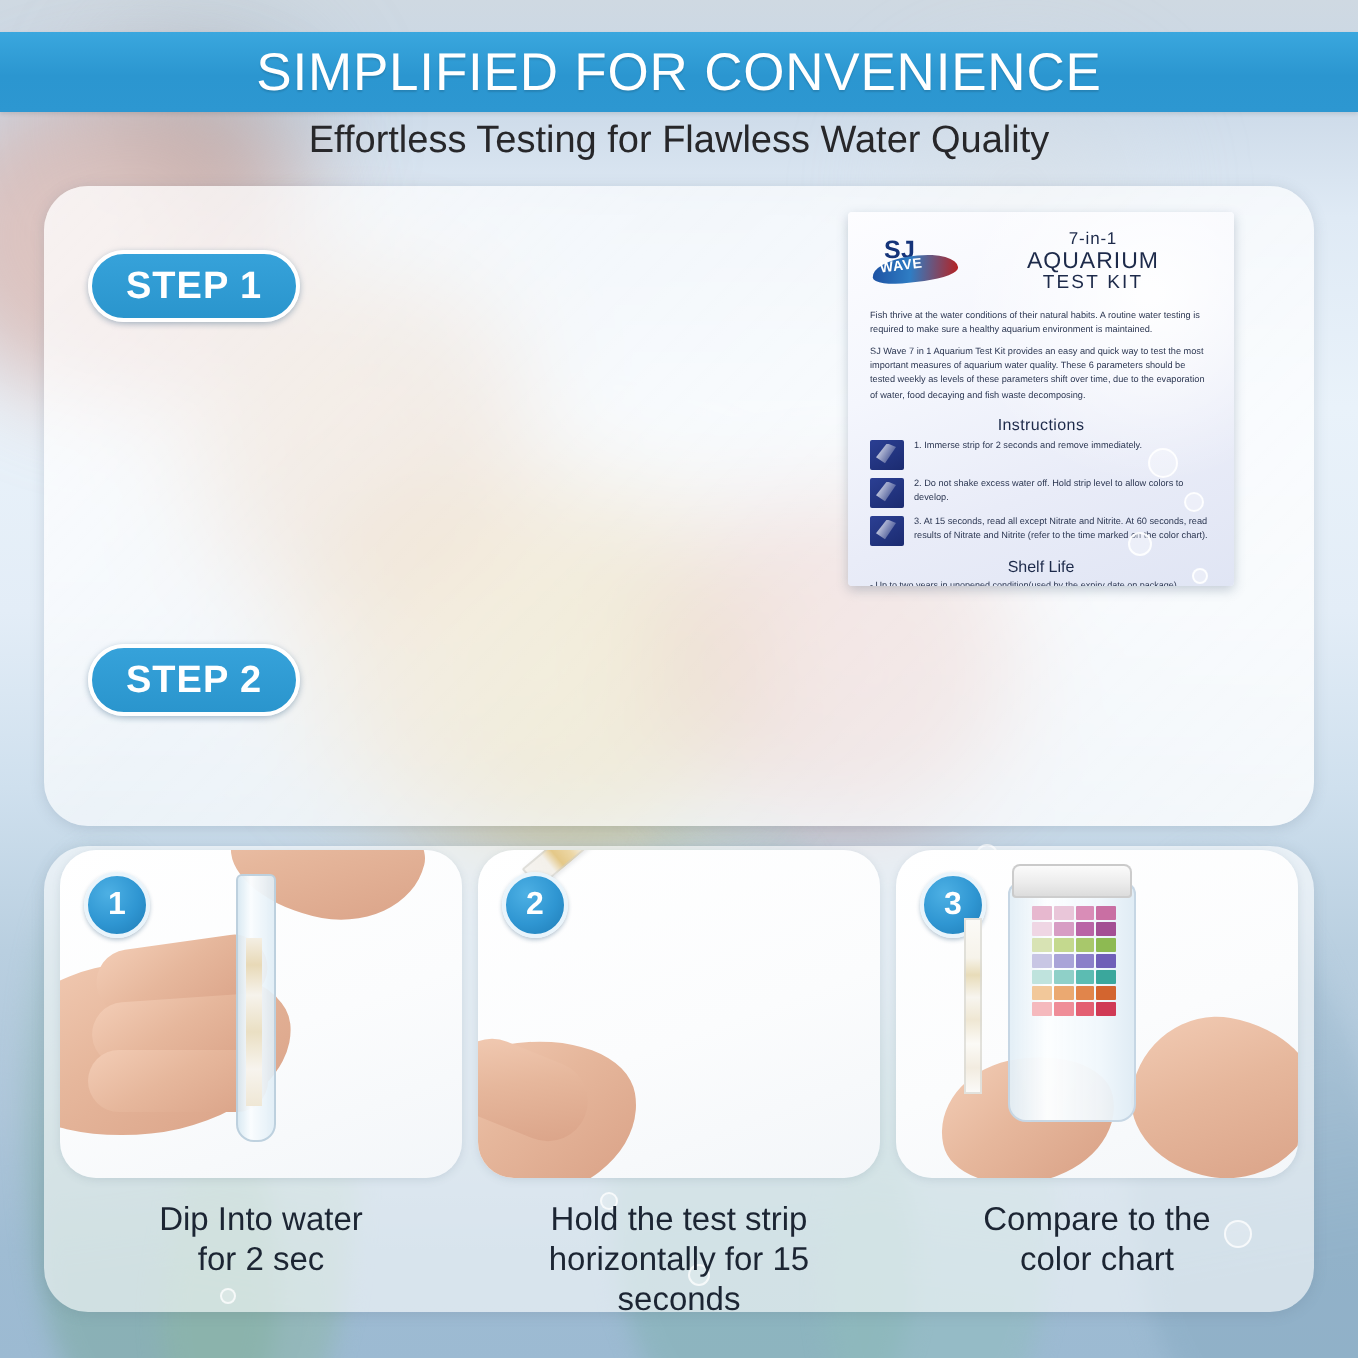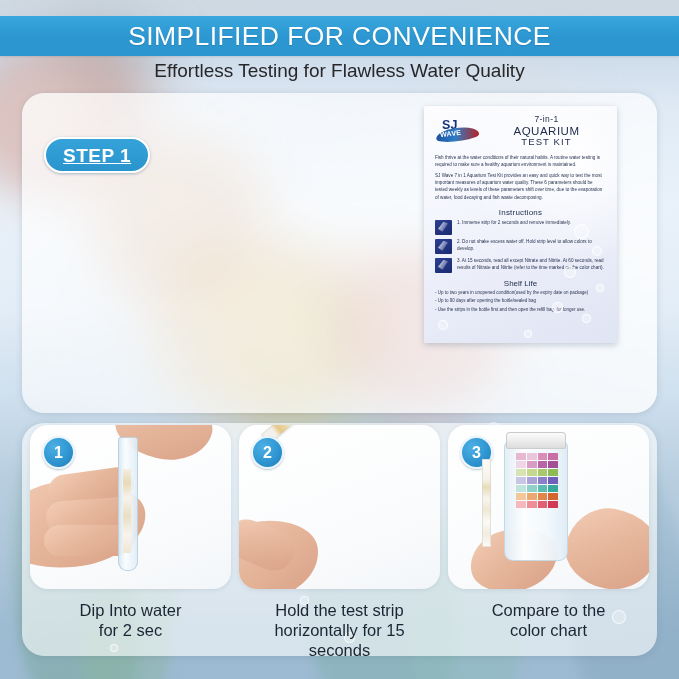--- a/index.html
+++ b/index.html
@@ -148,21 +148,21 @@
     background: linear-gradient(180deg, #36a2da 0%, #2a95cd 100%);
     border: 2.5px solid #ffffff;
     box-shadow: 0 1px 3px rgba(20,70,110,.35);
     color: #ffffff;
     font-size: 19px;
     font-weight: 700;
     letter-spacing: .5px;
     line-height: 1;
     white-space: nowrap;
   }
-  .badge-step1 { left: 44px; top: 137px; text-decoration: underline; }
+  .badge-step1 { left: 44px; top: 125px; }
   .badge-step2 { left: 44px; top: 322px; }
 
   .headline {
     position: absolute;
     color: #111111;
     font-size: 35px;
     font-weight: 700;
     letter-spacing: -.2px;
     line-height: 1.08;
     white-space: pre-line;
@@ -170,21 +170,21 @@
   }
   .headline-1 { left: 44px; top: 190px; }
   .headline-2 { left: 44px; top: 365px; }
 
   
   .kit-card {
     position: absolute;
     left: 424px;
     top: 106px;
     width: 193px;
-    height: 237px;
+    height: 187px;
     background:
       radial-gradient(circle at 78% 22%, rgba(255,255,255,.95) 0%, rgba(255,255,255,0) 45%),
       linear-gradient(160deg, #fdfdff 0%, #f4f6fd 38%, #e9ecf8 68%, #e0e5f4 100%);
     box-shadow: 0 2px 6px rgba(60,85,115,.28);
     border-radius: 2px;
     overflow: hidden;
     padding: 9px 11px 6px 11px;
     box-sizing: border-box;
   }
   .kit-card .card-bubbles { position: absolute; inset: 0; pointer-events: none; }
@@ -446,20 +446,21 @@
     <div class="banner-title">SIMPLIFIED FOR CONVENIENCE</div>
   </div>
   <div class="subtitle">Effortless Testing for Flawless Water Quality</div>
 
   <div class="upper-panel">
     <div class="sheen"></div>
   </div>
 
   <div class="step-badge badge-step1">STEP 1</div>
 
+  <div class="step-badge badge-step2">STEP 2</div>
 
   <div class="kit-card">
     <div class="card-bubbles">
       <div class="cb" style="left:150px;top:118px;width:13px;height:13px;"></div>
       <div class="cb" style="left:168px;top:140px;width:8px;height:8px;"></div>
       <div class="cb" style="left:140px;top:160px;width:10px;height:10px;"></div>
       <div class="cb" style="left:172px;top:178px;width:6px;height:6px;"></div>
       <div class="cb" style="left:128px;top:196px;width:9px;height:9px;"></div>
       <div class="cb" style="left:158px;top:208px;width:7px;height:7px;"></div>
       <div class="cb" style="left:14px;top:214px;width:8px;height:8px;"></div>

